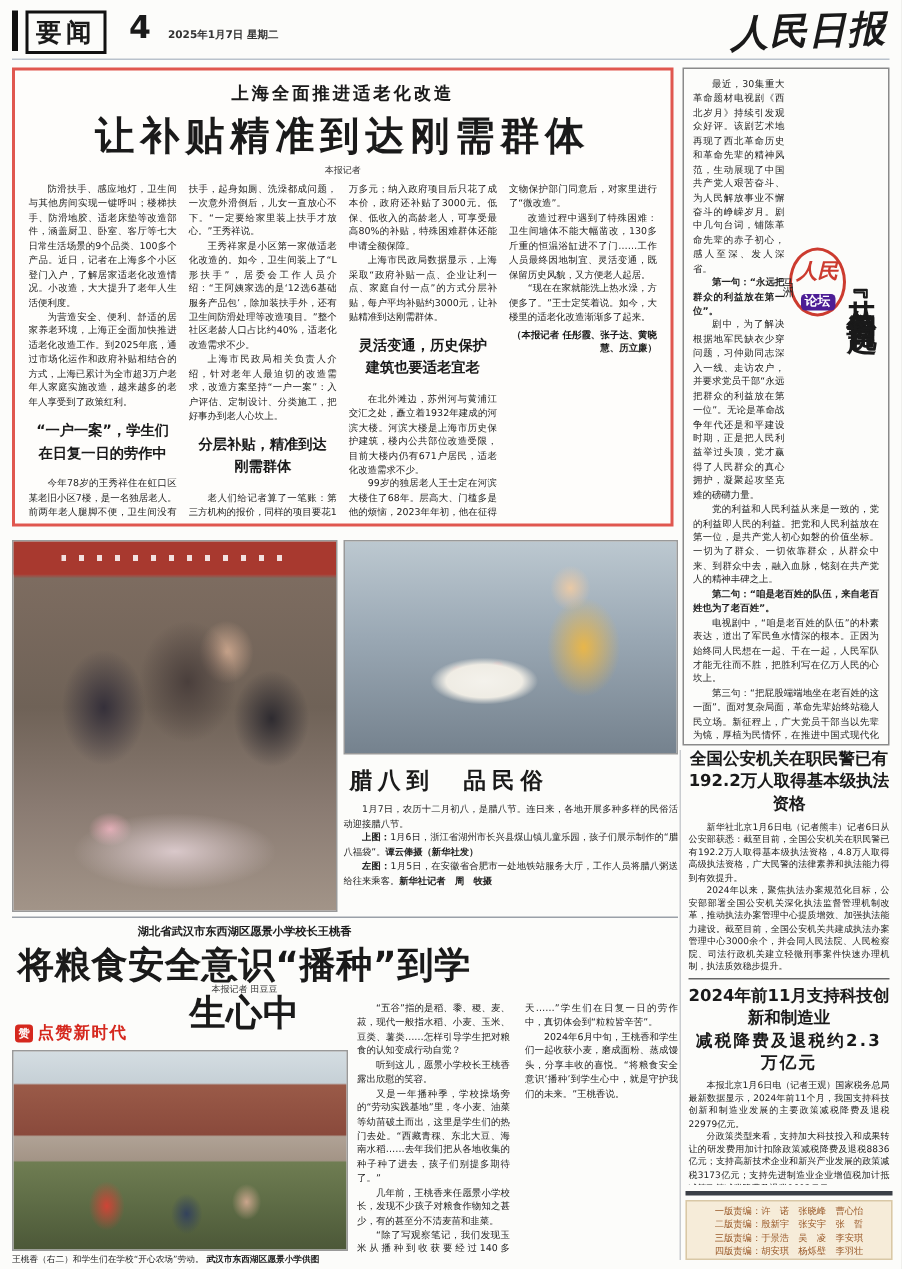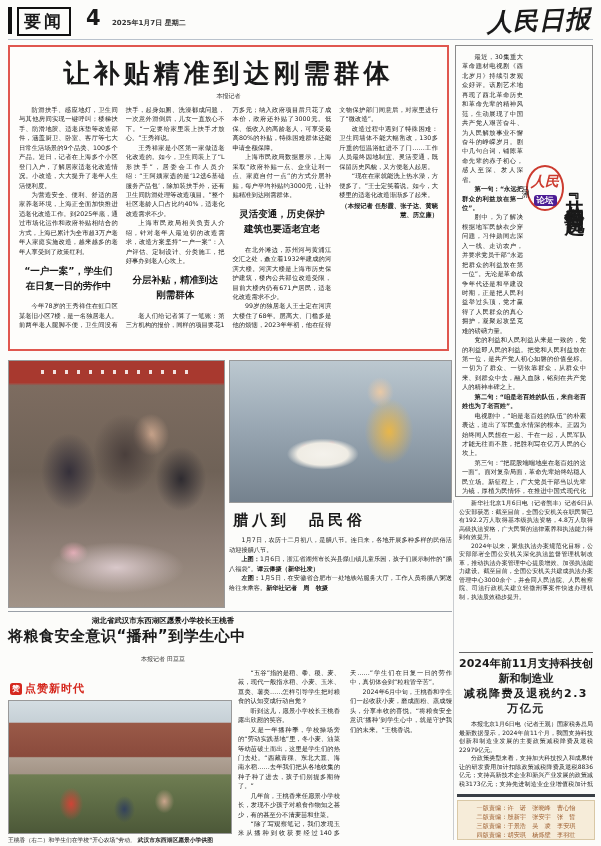--- a/index.html
+++ b/index.html
@@ -69,21 +69,21 @@
       linear-gradient(180deg,#d4dde2 0%,#c6d0d6 16%,#9a5a48 17%,#8a4a3c 42%,#b0a295 43%,#a39486 55%,#6f7d52 56%,#5d6b45 78%,#4c5838 100%);}
   
   .laba{position:absolute;left:229px;top:509px;width:223px;height:97px;overflow:hidden;}
   .laba-title{text-align:left;font-weight:900;font-size:15px;letter-spacing:4px;margin:2px 4px 5px;}
   .laba p{margin:0;text-indent:2em;text-align:justify;font-size:6.2px;line-height:1.55;color:#222;}
   .laba b{font-weight:bold;}
   .laba .credit{font-weight:bold;}
   .rule-h{position:absolute;left:8px;top:611px;width:444px;height:1px;background:#9aa0a8;}
   
   .sch-kicker{position:absolute;left:8px;top:616px;width:310px;text-align:center;font-size:7.5px;font-weight:bold;}
-  .sch-head{position:absolute;left:8px;top:627px;width:310px;text-align:left;font-weight:900;font-size:15px;letter-spacing:0.5px;}
+  .sch-head{position:absolute;left:8px;top:627px;width:310px;text-align:center;font-weight:900;font-size:24px;letter-spacing:0.5px;}
   .sch-by{position:absolute;left:8px;top:655px;width:310px;text-align:center;font-size:6px;color:#333;}
   .zan{position:absolute;left:10px;top:681px;display:flex;align-items:center;gap:3px;}
   .zan-ico{width:12px;height:12px;background:#d5281e;border-radius:2.5px;color:#fff;font-size:7.5px;
            line-height:12.5px;text-align:center;font-weight:bold;}
   .zan-txt{color:#d5281e;font-weight:900;font-size:11px;letter-spacing:1px;}
   .sch-caption{position:absolute;left:8px;top:836px;width:224px;font-size:5.8px;color:#222;line-height:1.4;}
   .sch-caption .credit{font-weight:bold;}
   .schbody{position:absolute;left:238px;top:668px;width:214px;height:172px;column-count:2;column-gap:10px;
            column-fill:auto;overflow:hidden;}
   .schbody p.np{font-size:6.3px;}
@@ -108,20 +108,21 @@
   <div class="hdr">
     <div class="hdr-bar"></div>
     <div class="hdr-box">要闻</div>
     <div class="hdr-num">4</div>
     <div class="hdr-date">2025年1月7日  星期二</div>
     <div class="masthead">人民日报</div>
   </div>
   <div class="hdr-rule"></div>
 
   <div class="mainbox">
+    <div class="kicker">上海全面推进适老化改造</div>
     <div class="mainhead">让补贴精准到达刚需群体</div>
     <div class="mainby">本报记者</div>
     <div class="mainbody">
       <p class="np">防滑扶手、感应地灯，卫生间与其他房间实现一键呼叫；楼梯扶手、防滑地胶、适老床垫等改造部件，涵盖厨卫、卧室、客厅等七大日常生活场景的9个品类、100多个产品。近日，记者在上海多个小区登门入户，了解居家适老化改造情况。小改造，大大提升了老年人生活便利度。</p>
       <p class="np">为营造安全、便利、舒适的居家养老环境，上海正全面加快推进适老化改造工作。到2025年底，通过市场化运作和政府补贴相结合的方式，上海已累计为全市超3万户老年人家庭实施改造，越来越多的老年人享受到了政策红利。</p>
       <h3 class="sub">“一户一案”，学生们在日复一日的劳作中</h3>
       <p class="np">今年78岁的王秀祥住在虹口区某老旧小区7楼，是一名独居老人。前两年老人腿脚不便，卫生间没有扶手，起身如厕、洗澡都成问题，一次意外滑倒后，儿女一直放心不下。“一定要给家里装上扶手才放心。”王秀祥说。</p>
       <p class="np">王秀祥家是小区第一家做适老化改造的。如今，卫生间装上了“L形扶手”，居委会工作人员介绍：“王阿姨家选的是‘12选6基础服务产品包’，除加装扶手外，还有卫生间防滑处理等改造项目。”整个社区老龄人口占比约40%，适老化改造需求不少。</p>
       <p class="np">上海市民政局相关负责人介绍，针对老年人最迫切的改造需求，改造方案坚持“一户一案”：入户评估、定制设计、分类施工，把好事办到老人心坎上。</p>
       <h3 class="sub">分层补贴，精准到达刚需群体</h3>
@@ -184,20 +185,24 @@
     <p class="np">“五谷”指的是稻、黍、稷、麦、菽，现代一般指水稻、小麦、玉米、豆类、薯类……怎样引导学生把对粮食的认知变成行动自觉？</p>
     <p class="np">听到这儿，愿景小学校长王桃香露出欣慰的笑容。</p>
     <p class="np">又是一年播种季，学校操场旁的“劳动实践基地”里，冬小麦、油菜等幼苗破土而出，这里是学生们的热门去处。“西藏青稞、东北大豆、海南水稻……去年我们把从各地收集的种子种了进去，孩子们别提多期待了。”</p>
     <p class="np">几年前，王桃香来任愿景小学校长，发现不少孩子对粮食作物知之甚少，有的甚至分不清麦苗和韭菜。</p>
     <p class="np">“除了写观察笔记，我们发现玉米从播种到收获要经过140多天……”学生们在日复一日的劳作中，真切体会到“粒粒皆辛苦”。</p>
     <p class="np">2024年6月中旬，王桃香和学生们一起收获小麦，磨成面粉、蒸成馒头，分享丰收的喜悦。“将粮食安全意识‘播种’到学生心中，就是守护我们的未来。”王桃香说。</p>
   </div>
 
   <div class="vdiv"></div>
   <div class="police">
+    <div class="rb-head">
+      <div>全国公安机关在职民警已有</div>
+      <div>192.2万人取得基本级执法资格</div>
+    </div>
     <p class="np">新华社北京1月6日电（记者熊丰）记者6日从公安部获悉：截至目前，全国公安机关在职民警已有192.2万人取得基本级执法资格，4.8万人取得高级执法资格，广大民警的法律素养和执法能力得到有效提升。</p>
     <p class="np">2024年以来，聚焦执法办案规范化目标，公安部部署全国公安机关深化执法监督管理机制改革，推动执法办案管理中心提质增效、加强执法能力建设。截至目前，全国公安机关共建成执法办案管理中心3000余个，并会同人民法院、人民检察院、司法行政机关建立轻微刑事案件快速办理机制，执法质效稳步提升。</p>
   </div>
   <div class="rb-rule"></div>
 
   <div class="tax">
     <div class="rb-head">
       <div>2024年前11月支持科技创新和制造业</div>
       <div class="l2">减税降费及退税约2.3万亿元</div>
     </div>

